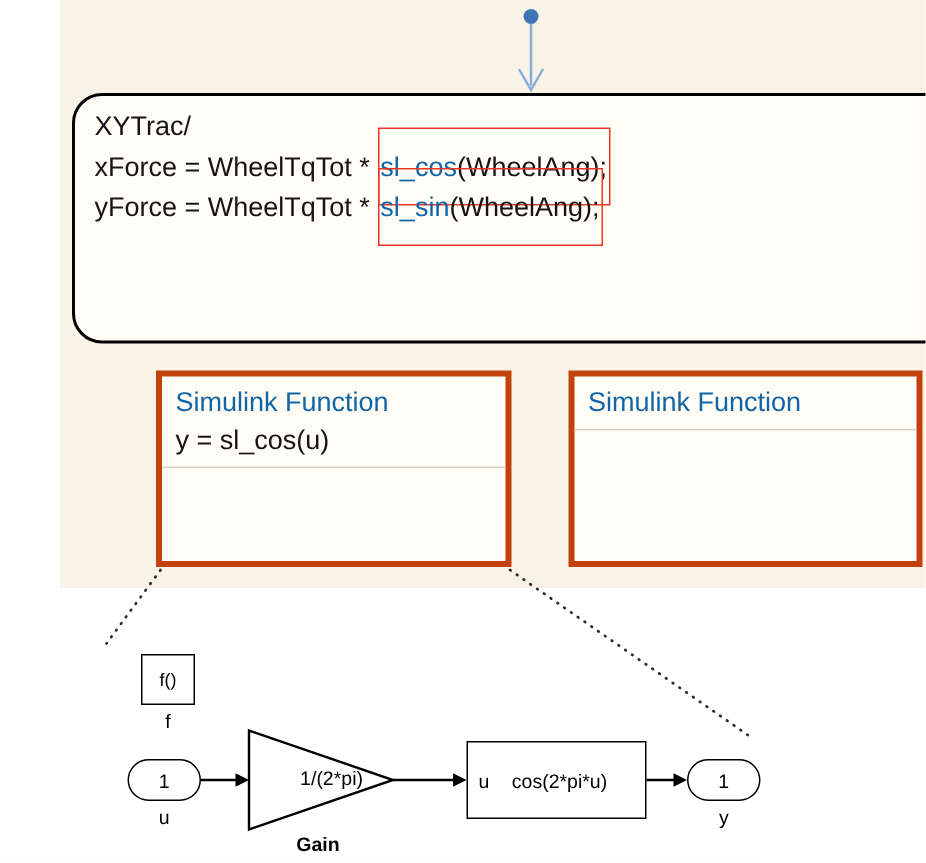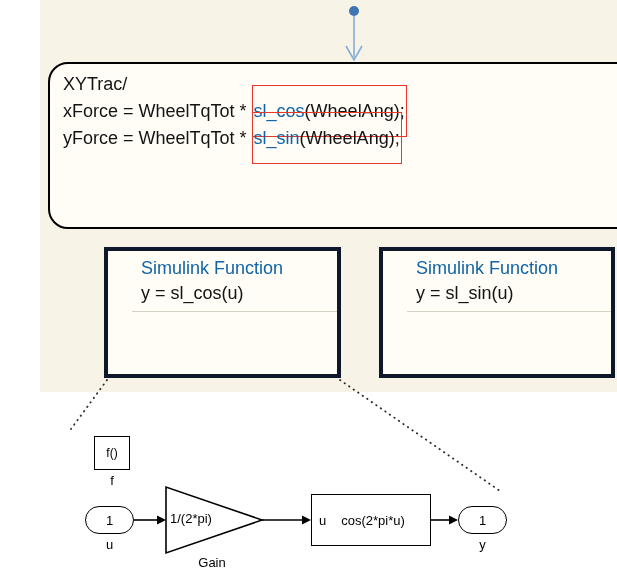--- a/index.html
+++ b/index.html
@@ -14,46 +14,46 @@
   
   .state { position:absolute; left:8px; top:62px; width:599px; height:167px;
            background:var(--state-fill,#fffdf6); border:2.5px solid #000; border-radius:20px;
            z-index:2; padding:7px 0 0 13px; }
   .state-line { font-size:18px; line-height:27px; color:#141414; white-space:pre; }
   .fn-call { color:var(--function-blue,#1164a6); }
   .red-box { border:1.6px solid var(--highlight-red,#e8362a); padding:15px 1px; }
 
   
   .slfn { position:absolute; top:247px; height:131px; background:var(--state-fill,#fffdf6);
-          border:4px solid #0f172a; z-index:2;padding-left:24px; }
+          border:4px solid #c2410c; z-index:2; }
   .slfn-1 { left:64px;  width:237px; }
   .slfn-2 { left:339px; width:236px; }
   .slfn .hdr { padding:5px 10px 5px 9px; border-bottom:1px solid #d6d2c4; }
   .slfn-title { font-size:18px; line-height:25px; color:var(--function-blue,#1164a6); }
   .slfn-sig   { font-size:18px; line-height:25px; color:#141414; }
 
   
   .block { position:absolute; background:#fff; border:1.6px solid #000; z-index:2;
            display:flex; align-items:center; justify-content:center; font-size:13px; color:#000; }
   .trigger-block { left:54px; top:436px; width:36px; height:34px; font-size:12px; }
   .port { border-radius:14px; }
   .inport  { left:45px;  top:506px; width:49px; height:28px; }
   .outport { left:418px; top:506px; width:49px; height:28px; }
   .cosine  { left:271px; top:494px; width:120px; height:52px; position:absolute; }
   .cosine .pin { position:absolute; left:7px; top:0; height:100%; display:flex; align-items:center; }
   .cosine .expr { position:absolute; left:24px; right:20px; top:0; height:100%;
                   display:flex; align-items:center; justify-content:center; }
 
   .gain-text { position:absolute; left:130px; top:511px; width:72px; height:18px; z-index:4;
-               font-size:13px; color:#000; text-align:left; }
+               font-size:13px; color:#000; text-align:right; }
 
   .blk-label { position:absolute; z-index:2; font-size:13px; color:#000; text-align:center; }
   .lbl-f      { left:54px;  top:473px; width:36px; }
   .lbl-u      { left:45px;  top:537px; width:49px; }
-  .lbl-gain   { left:132px; top:555px; width:80px; }
+  .lbl-gain   { left:132px; top:555px; width:80px;font-weight:bold; }
   .lbl-cosine { left:281px; top:555px; width:100px; }
   .lbl-y      { left:418px; top:537px; width:49px; }
 
   
   .trans-dot   { fill:var(--transition-blue,#3f75b5); }
   .trans-line  { stroke:var(--transition-light,#85acd6); stroke-width:1.6; }
   .trans-arrow { stroke:var(--transition-light,#85acd6); stroke-width:1.6; fill:none; }
   .dotted { stroke:#2b2b2b; stroke-width:1.8; stroke-dasharray:0.5 5; stroke-linecap:round; }
   .sig  { stroke:#000; stroke-width:1.6; }
   .head { fill:#000; }
@@ -74,21 +74,20 @@
 
   <div class="slfn slfn-1">
     <div class="hdr">
       <div class="slfn-title">Simulink Function</div>
       <div class="slfn-sig">y = sl_cos(u)</div>
     </div>
   </div>
   <div class="slfn slfn-2">
     <div class="hdr">
       <div class="slfn-title">Simulink Function</div>
-      <div class="slfn-sig">y = sl_sin(u)</div>
     </div>
   </div>
 
   <div class="block trigger-block">
       <span>f()</span>
     </div>
   <div class="blk-label lbl-f">f</div>
 
   <div class="block port inport">
       <span>1</span>

